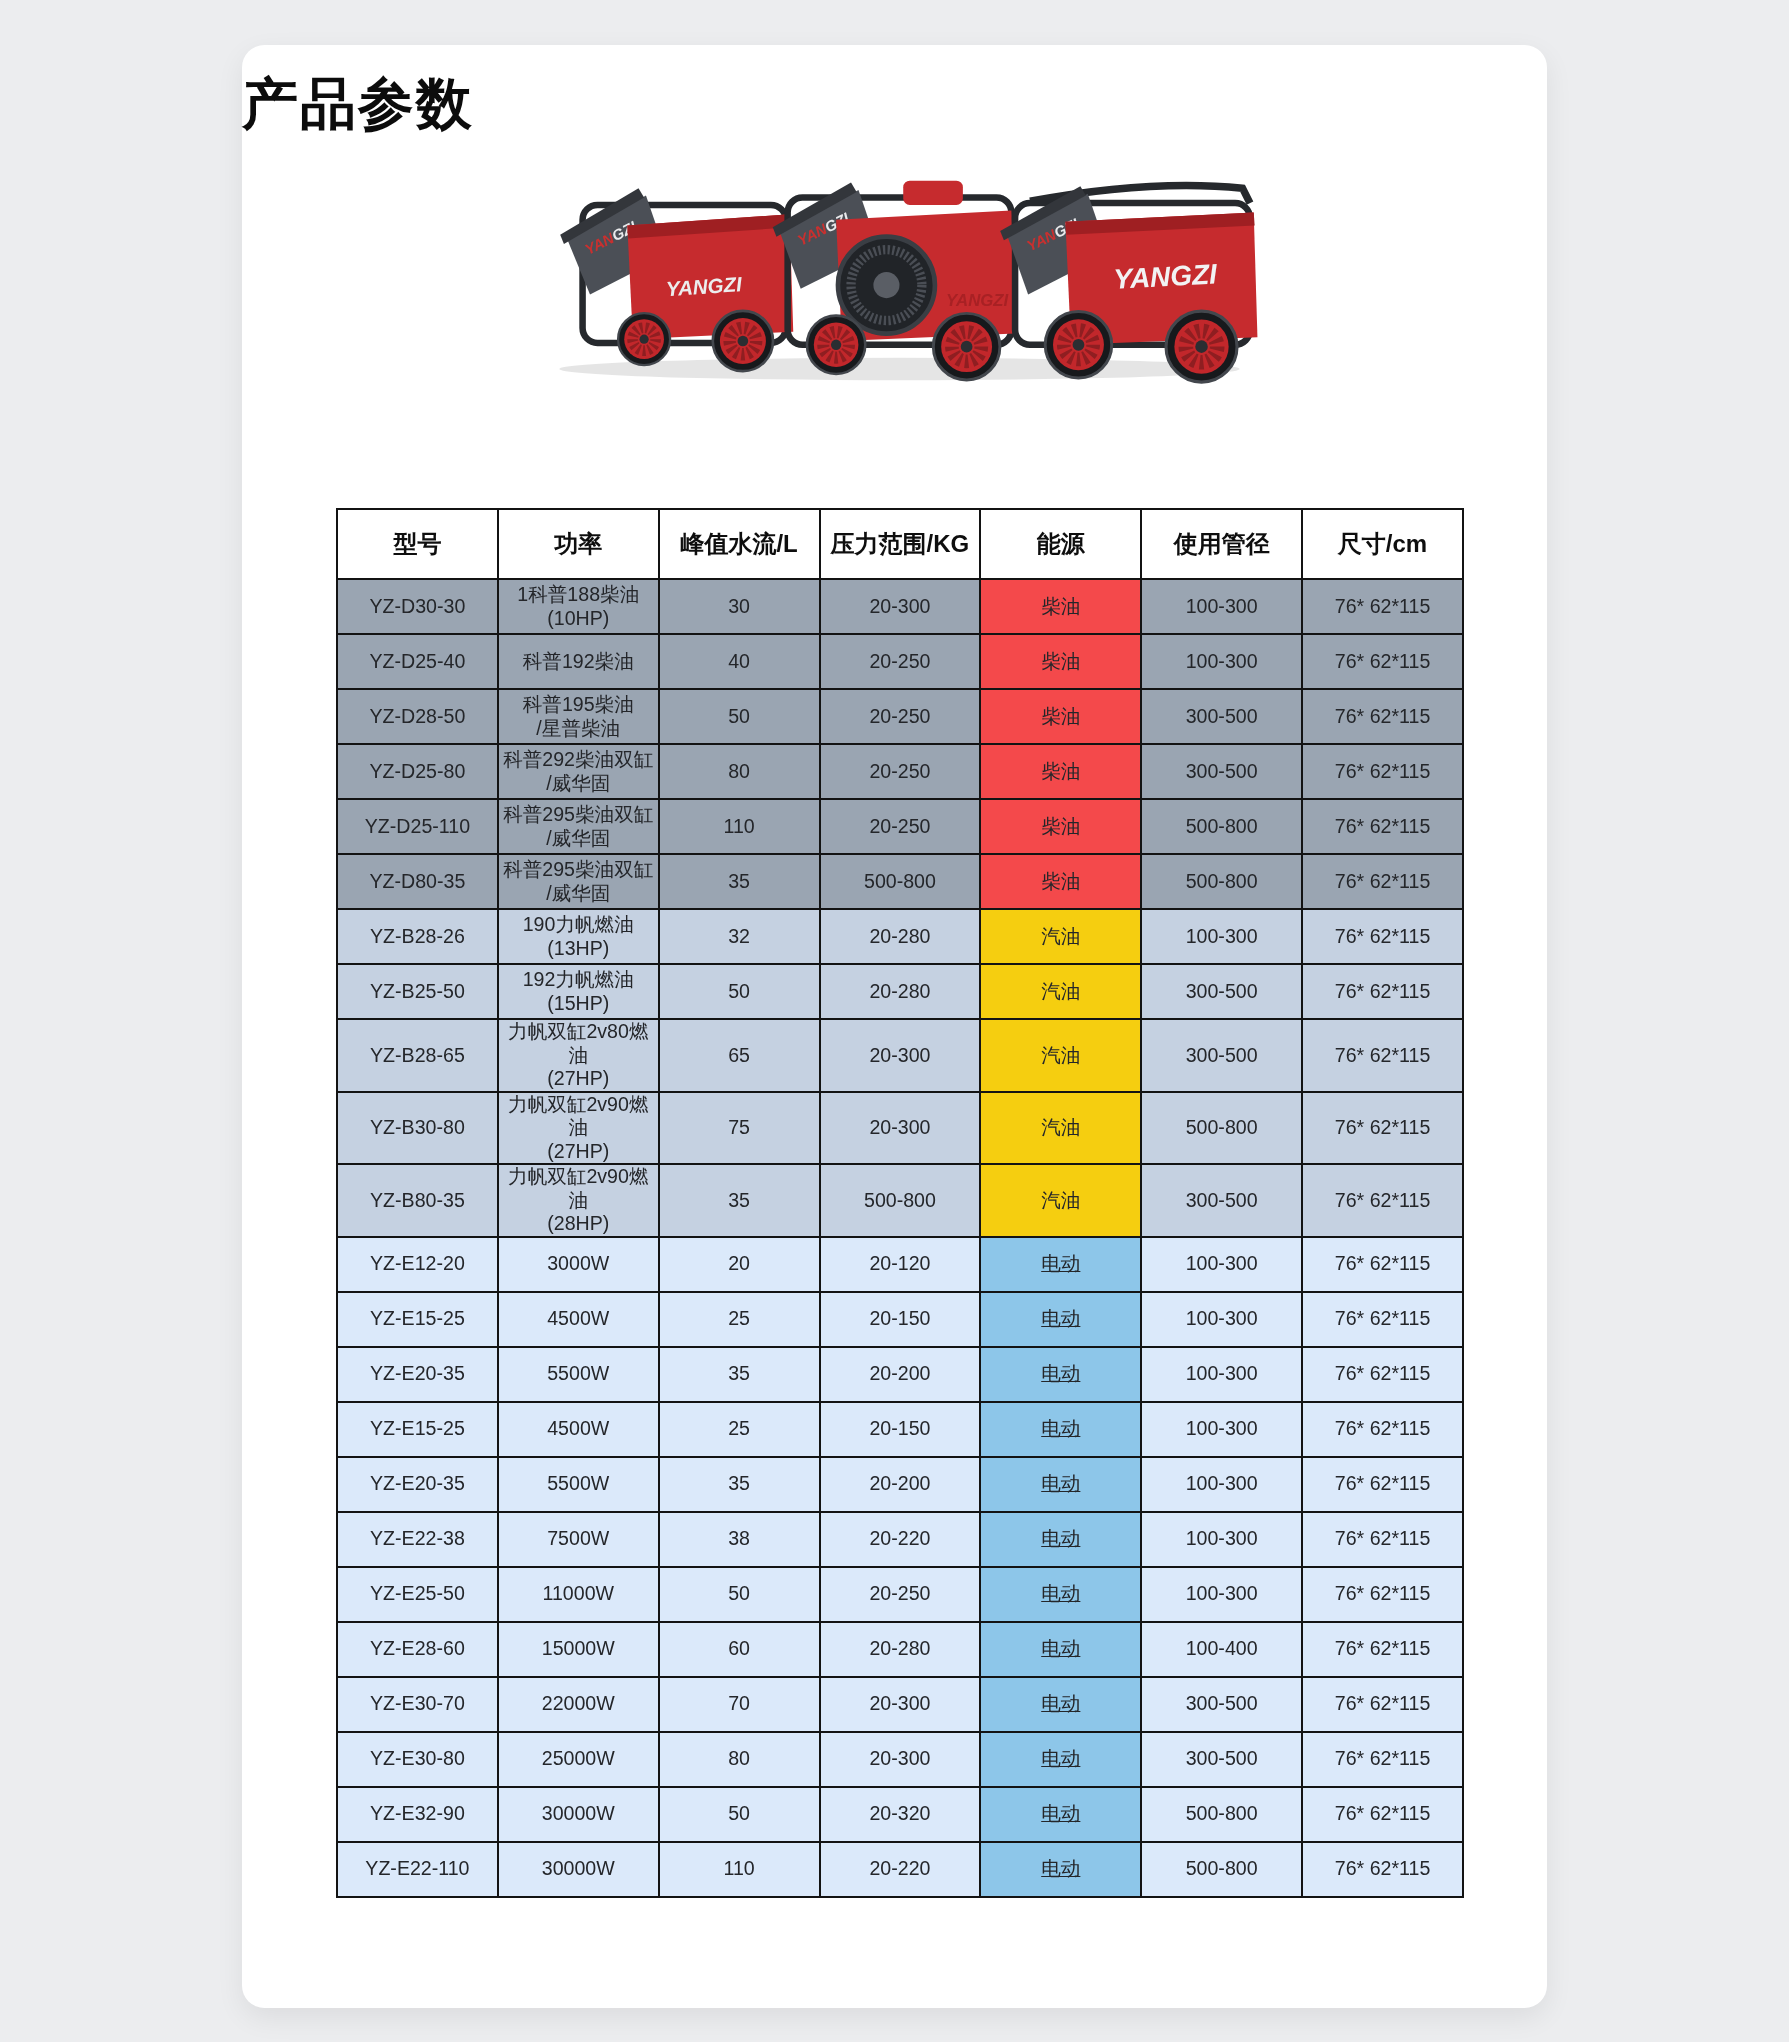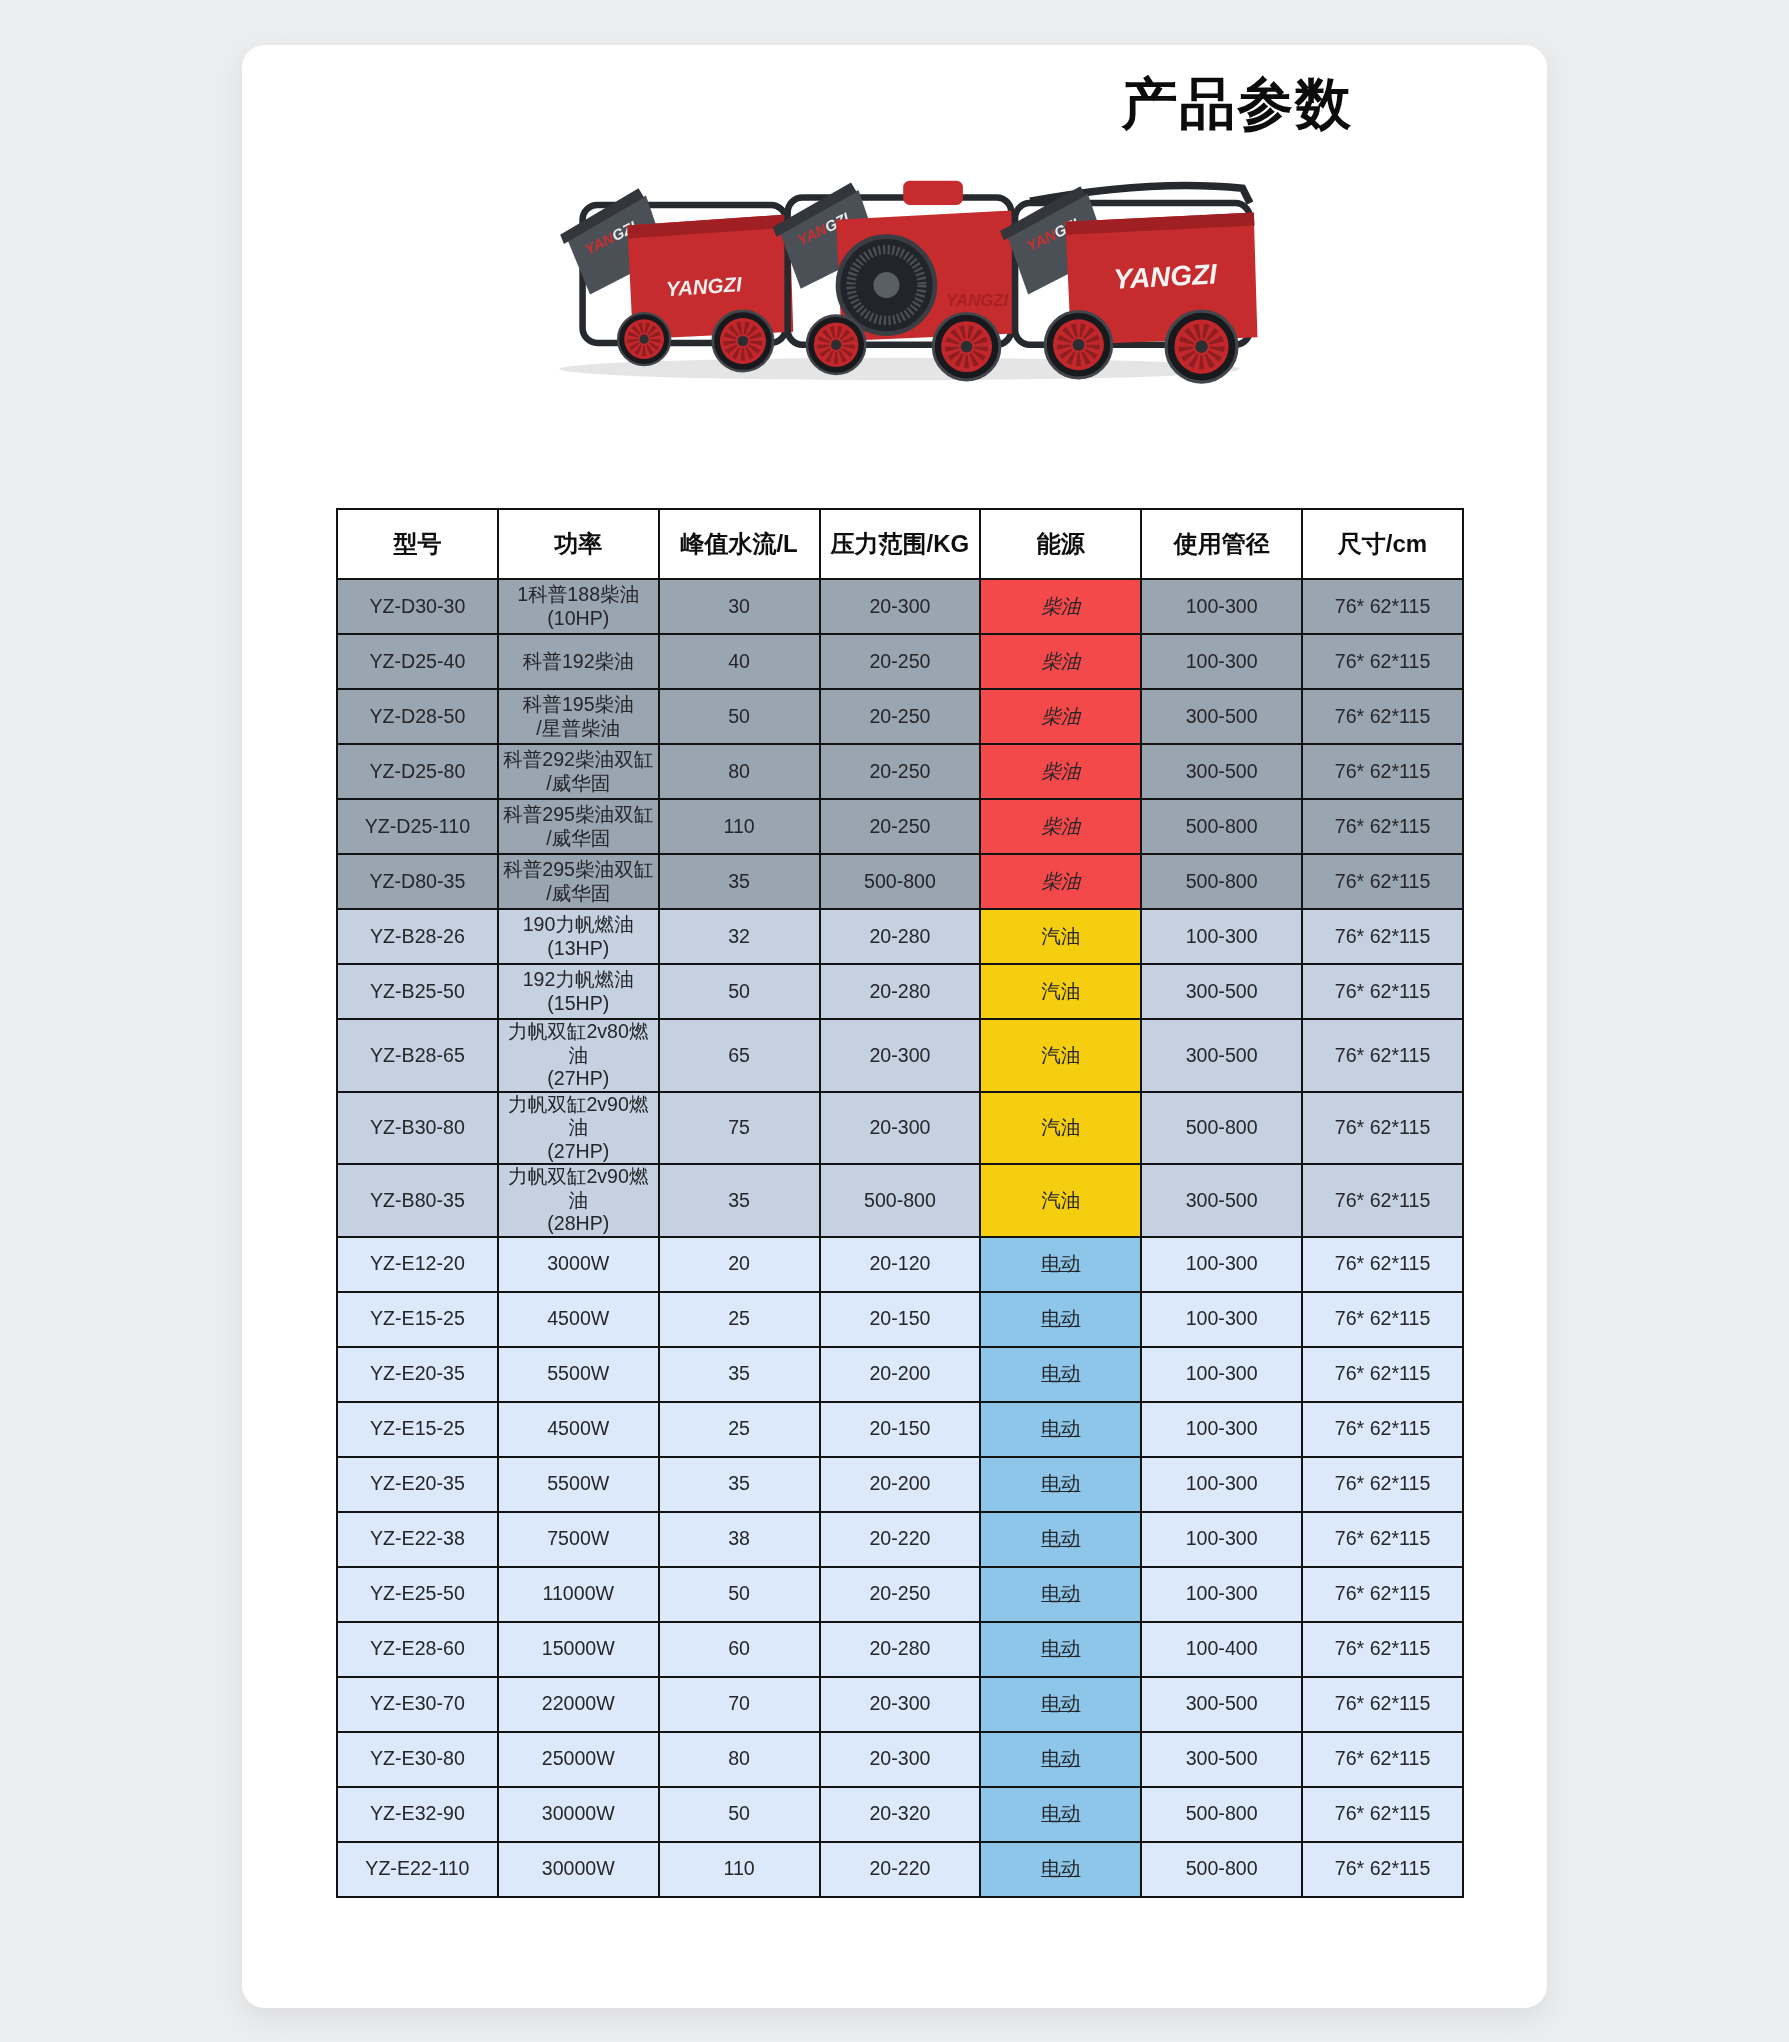--- a/index.html
+++ b/index.html
@@ -20,21 +20,21 @@
     width:1305px;height:1963px;
     background:var(--card-bg,#ffffff);
     border-radius:22.4px;
     box-shadow:0 9.3px 28px rgba(0,0,0,0.07);
   }
   .page-title{
     position:absolute;
     left:242px;top:67px;
     width:1111px;
     margin:0;
-    text-align:right;
+    text-align:left;
     font-size:56px;
     font-weight:800;
     letter-spacing:1.9px;
     color:#0c0c0c;
   }
   .hero{
     position:absolute;
     left:508px;top:147px;
   }
   table.spec{
@@ -64,21 +64,21 @@
     font-size:19.6px;
     line-height:1.2;
     color:#24262a;
   }
   td.cell-power{font-size:17px;white-space:pre-line;}
   td.cell-size{font-size:18.6px;}
   td.cell-energy{font-size:18.6px;font-weight:500;}
   tr.diesel   td{background:var(--diesel-row,#9aa5b2);}
   tr.gasoline td{background:var(--gasoline-row,#c5d1e1);}
   tr.electric td{background:var(--electric-row,#dbe9fa);}
-  tr.diesel   td.cell-energy{background:var(--energy-diesel,#f4494b);font-style:italic;}
+  tr.diesel   td.cell-energy{background:var(--energy-diesel,#f4494b);}
   tr.gasoline td.cell-energy{background:var(--energy-gasoline,#f5ce10);}
   tr.electric td.cell-energy{background:var(--energy-electric,#8dc6e9);text-decoration:underline;}
 </style>
 </head>
 <body>
 
 <div class="stage">
   <div class="card"></div>
 
   <h1 class="page-title">产品参数</h1>

